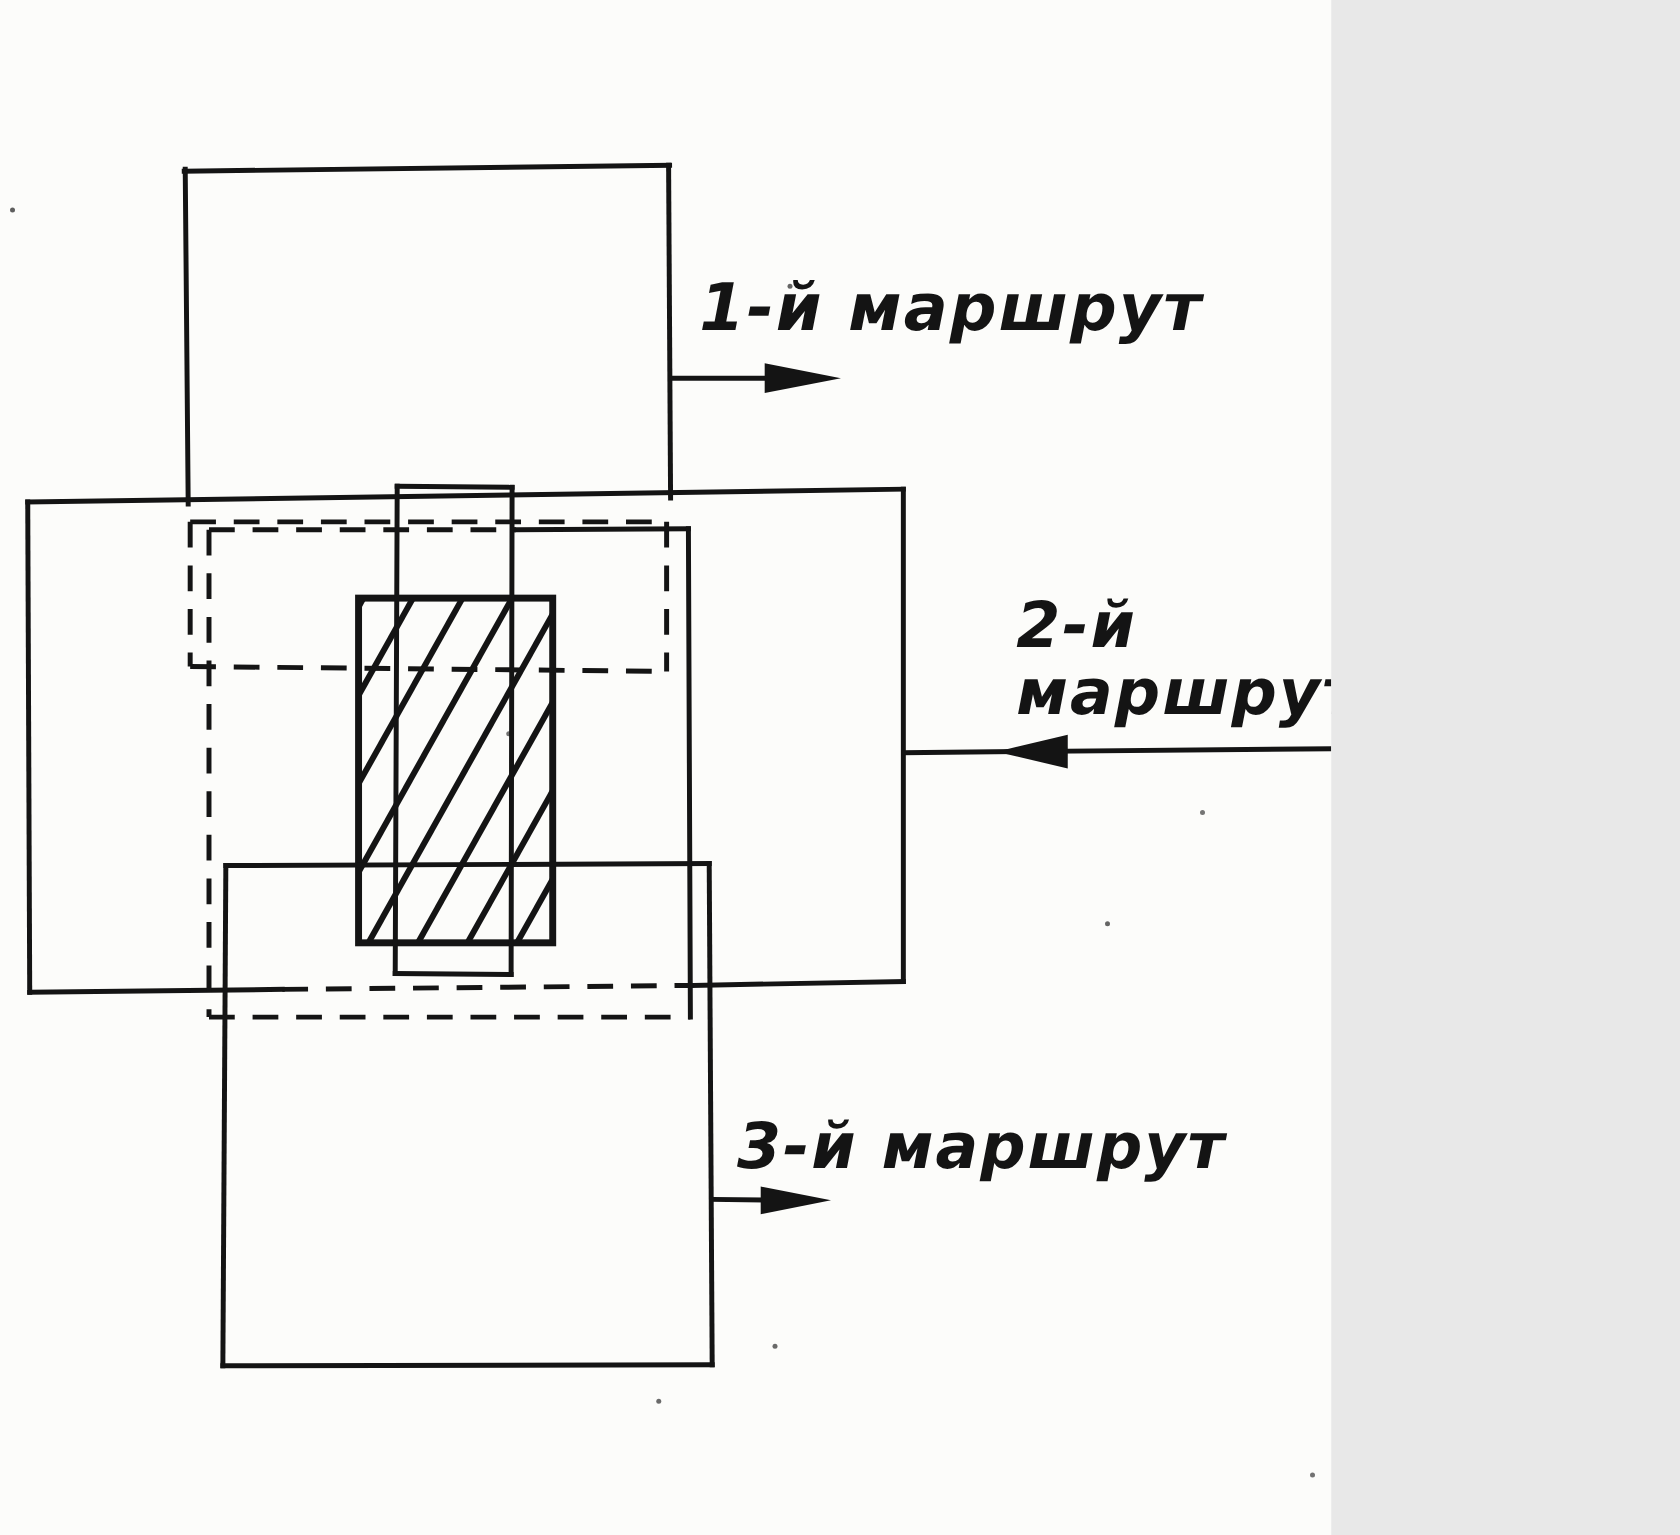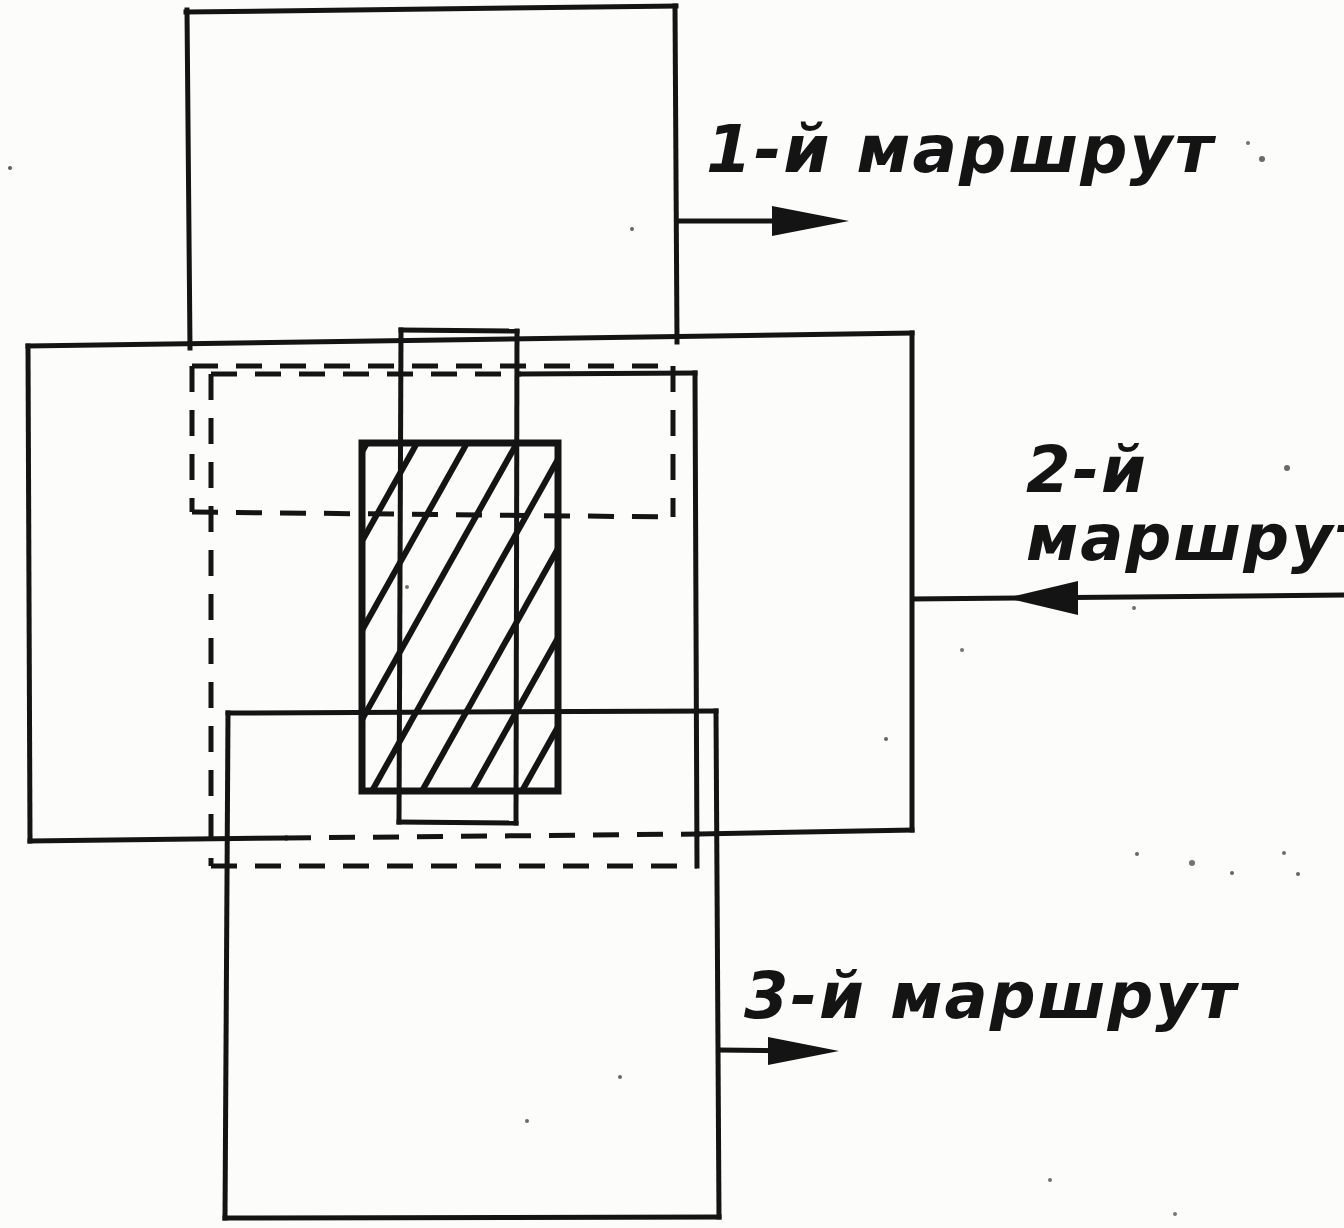--- a/index.html
+++ b/index.html
@@ -1,18 +1,18 @@
 <!DOCTYPE html>
 <html><head>
 <meta charset="utf-8">
 <style>
   html,body{margin:0;padding:0;background:#e8e8e8;}
   .page{
     position:relative;
-    width:1344px;height:1228px;
+    width:1065px;height:1228px;
     background:#fcfcfa;
     overflow:hidden;
     font-family:"DejaVu Sans",sans-serif;
   }
   svg{position:absolute;left:0;top:0;width:100%;height:100%;}
   svg text{
     font-family:"DejaVu Sans",sans-serif;
     font-style:italic;
     font-weight:bold;
     letter-spacing:2px;

